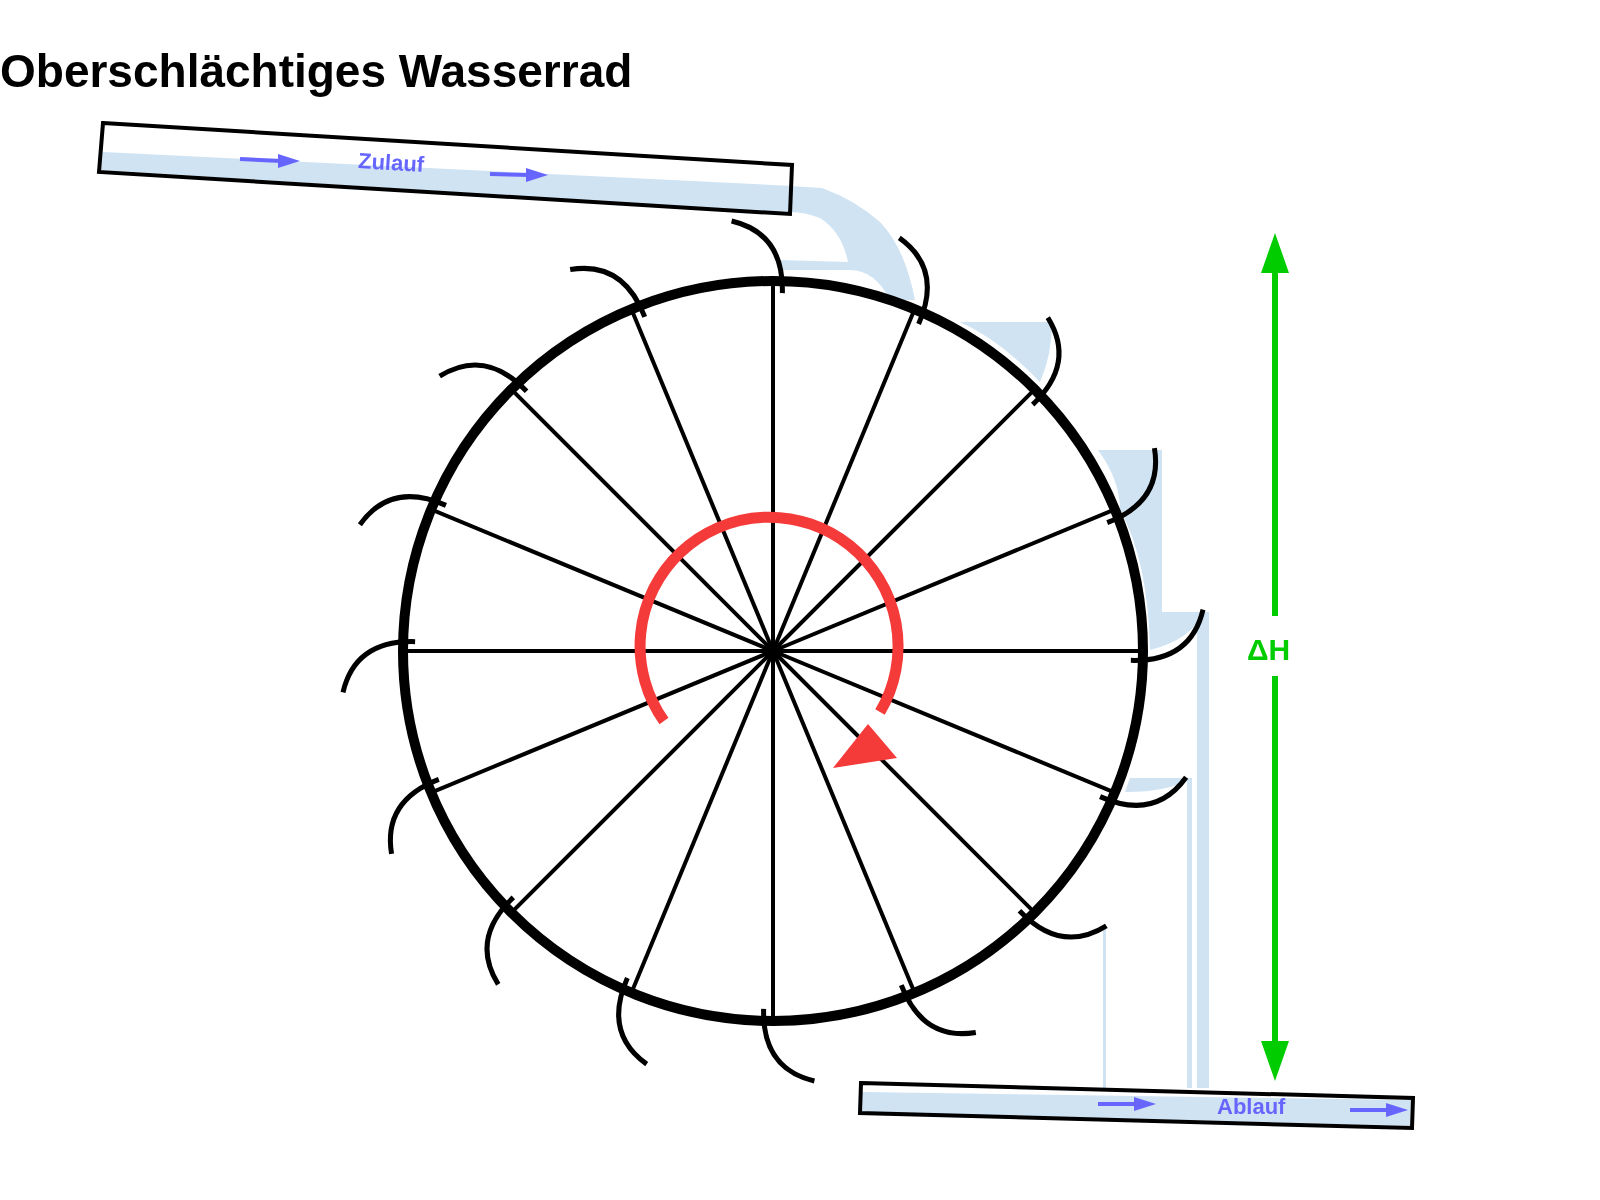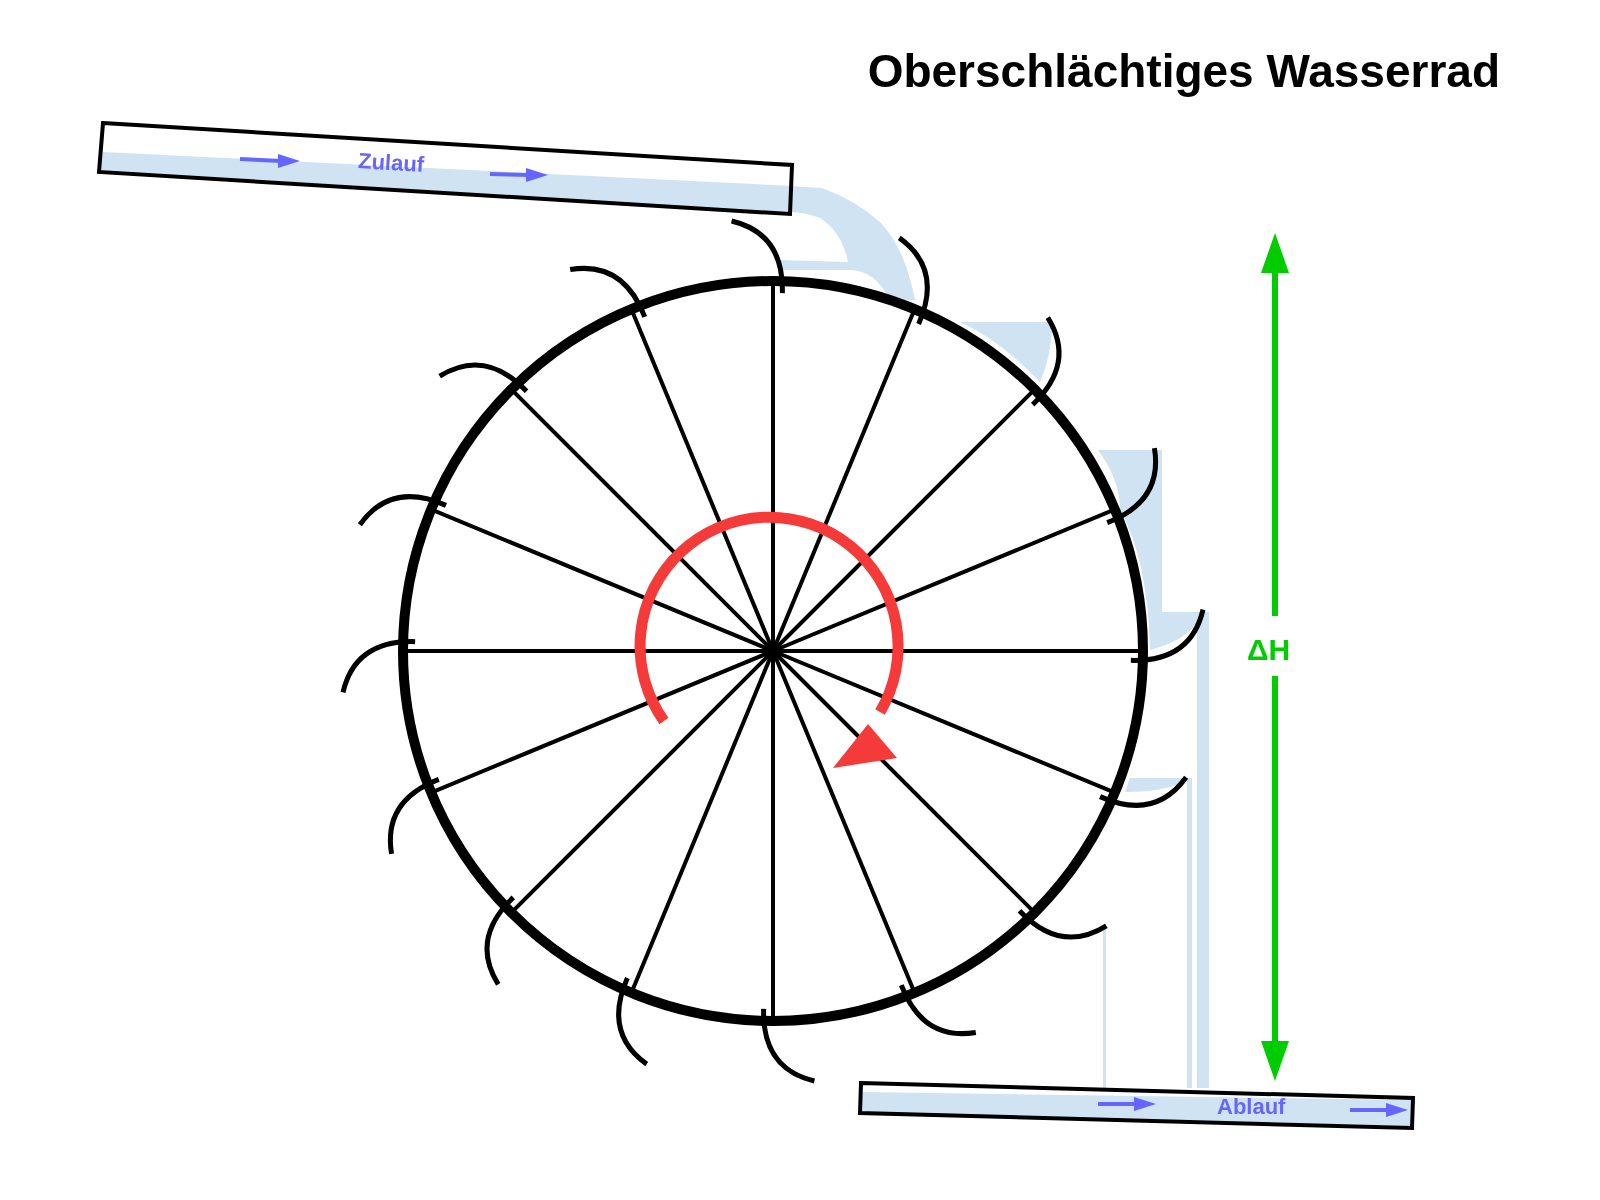--- a/index.html
+++ b/index.html
@@ -1,18 +1,18 @@
 <!DOCTYPE html>
 <html><head>
 <meta charset="utf-8">
 <style>
   html, body { margin: 0; padding: 0; background: #ffffff; }
   body { width: 1600px; height: 1200px; position: relative; overflow: hidden;
          font-family: "Liberation Sans", sans-serif; }
-  #title { position: absolute; left: 0; width: 1500px; top: 44px; text-align: right;
+  #title { position: absolute; left: 0; width: 1500px; top: 44px; text-align: left;
            font-size: 46px; font-weight: bold; color: #000; letter-spacing: 0px; }
   svg { position: absolute; left: 0; top: 0; }
   .lbl { font-family: "Liberation Sans", sans-serif; font-weight: bold; }
 </style>
 </head>
 <body>
 
 <div id="title">Oberschlächtiges Wasserrad</div>
 
 <svg width="1600" height="1200" viewBox="0 0 1600 1200">

